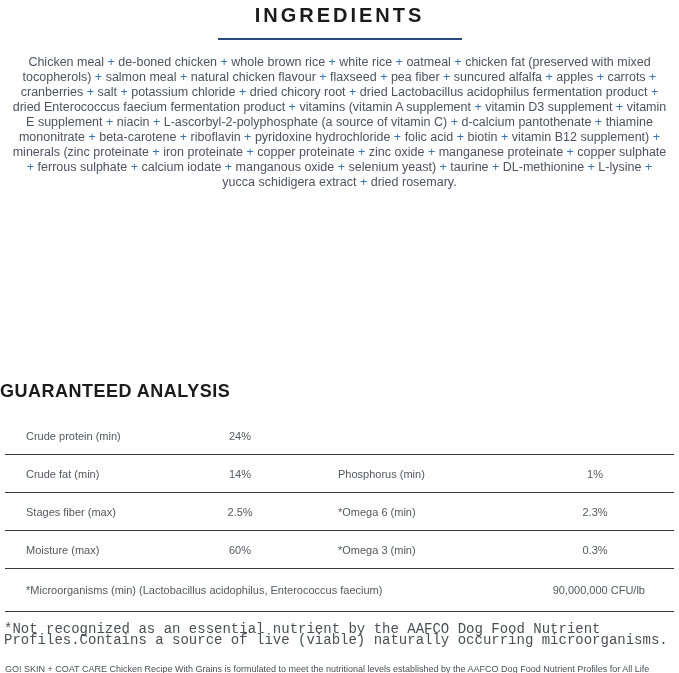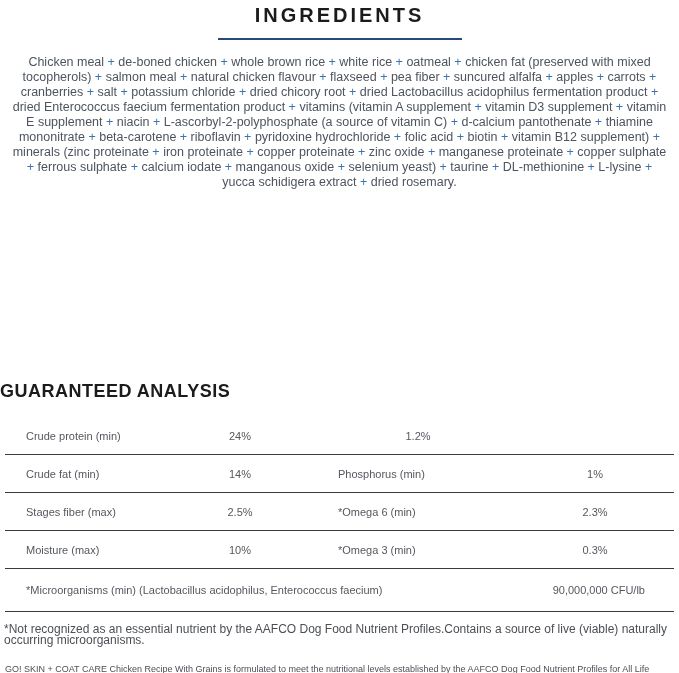--- a/index.html
+++ b/index.html
@@ -71,23 +71,24 @@
     display: flex;
     justify-content: space-between;
     align-items: center;
     height: 42px;
     border-bottom: 1px solid #3a3a3a;
     padding-left: 3px;
     padding-right: 29px;
   }
   .footnote {
     margin: 12px 4px 0 4px;
-    font-size: 12px;
+    font-size: 14px;
     line-height: 11px;
     color: #4b4f54;
+    font-family: Liberation Mono, monospace;
   }
   .aafco {
     margin: 17px 6px 0 5px;
     font-size: 9px;
     line-height: 13px;
     color: #4b4f54;
   }
 </style>
 </head>
 <body>
@@ -103,39 +104,38 @@
   <div class="ga-section">
 
     <h2 class="ga-title">GUARANTEED ANALYSIS</h2>
 
     <div class="ga-table">
 
       <div class="ga-row">
           <span class="ga-label">Crude protein (min)</span>
           <span class="ga-value">24%</span>
           <span class="ga-gap"></span>
-          <span class="ga-value">1.2%</span>
         </div>
         <div class="ga-row">
           <span class="ga-label">Crude fat (min)</span>
           <span class="ga-value">14%</span>
           <span class="ga-gap"></span>
           <span class="ga-label">Phosphorus (min)</span>
           <span class="ga-value">1%</span>
         </div>
         <div class="ga-row">
           <span class="ga-label">Stages fiber (max)</span>
           <span class="ga-value">2.5%</span>
           <span class="ga-gap"></span>
           <span class="ga-label">*Omega 6 (min)</span>
           <span class="ga-value">2.3%</span>
         </div>
         <div class="ga-row">
           <span class="ga-label">Moisture (max)</span>
-          <span class="ga-value">10%</span>
+          <span class="ga-value">60%</span>
           <span class="ga-gap"></span>
           <span class="ga-label">*Omega 3 (min)</span>
           <span class="ga-value">0.3%</span>
         </div>
         <div class="ga-fullrow">
         <span class="ga-label">*Microorganisms (min) (Lactobacillus acidophilus, Enterococcus faecium)</span>
         <span>90,000,000 CFU/lb</span>
       </div>
     </div>
 

